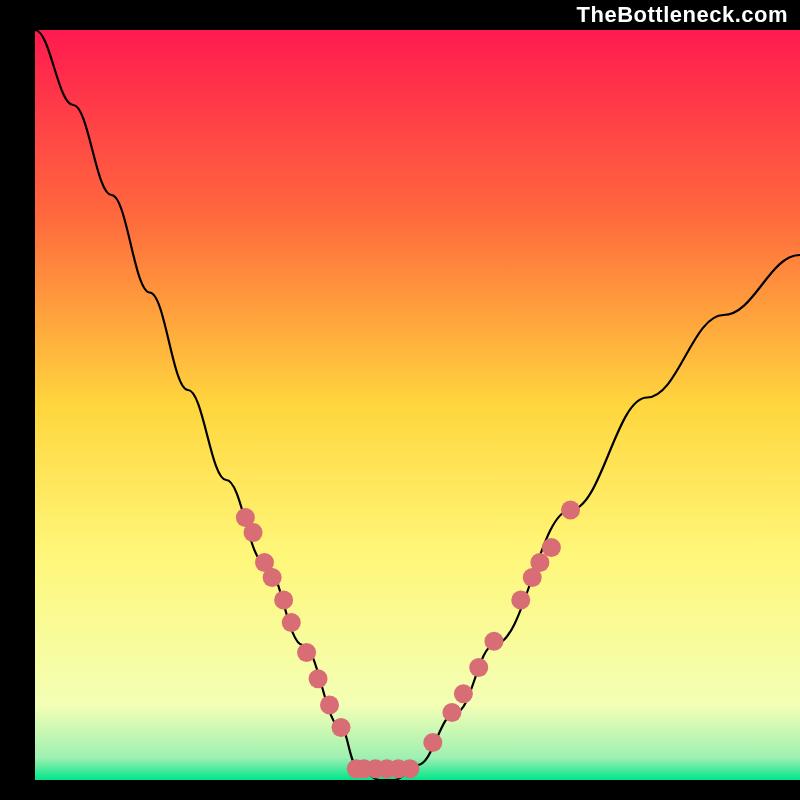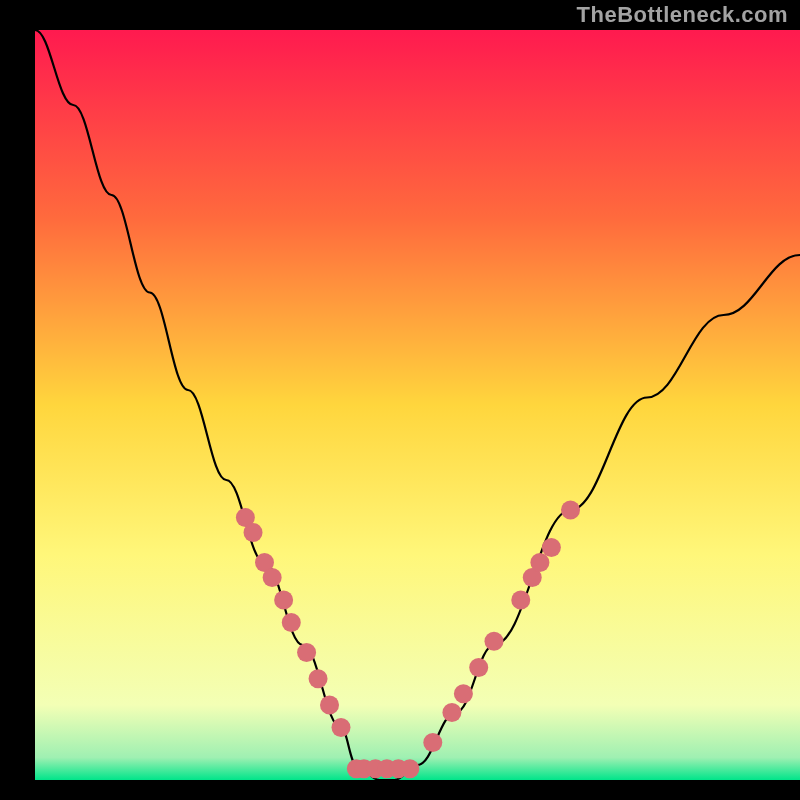--- a/index.html
+++ b/index.html
@@ -16,21 +16,21 @@
     height: 800px;
     background: #000;
   }
   .attribution {
     position: absolute;
     top: 2px;
     right: 12px;
     font-family: Arial, Helvetica, sans-serif;
     font-size: 22px;
     font-weight: 600;
-    color: #a3a3a3;
+    color: #ffffff;
     letter-spacing: 0.5px;
     z-index: 50;
     margin-left: 26px;
   }
   svg.plot {
     position: absolute;
     left: 0;
     top: 0;
     width: 800px;
     height: 800px;

